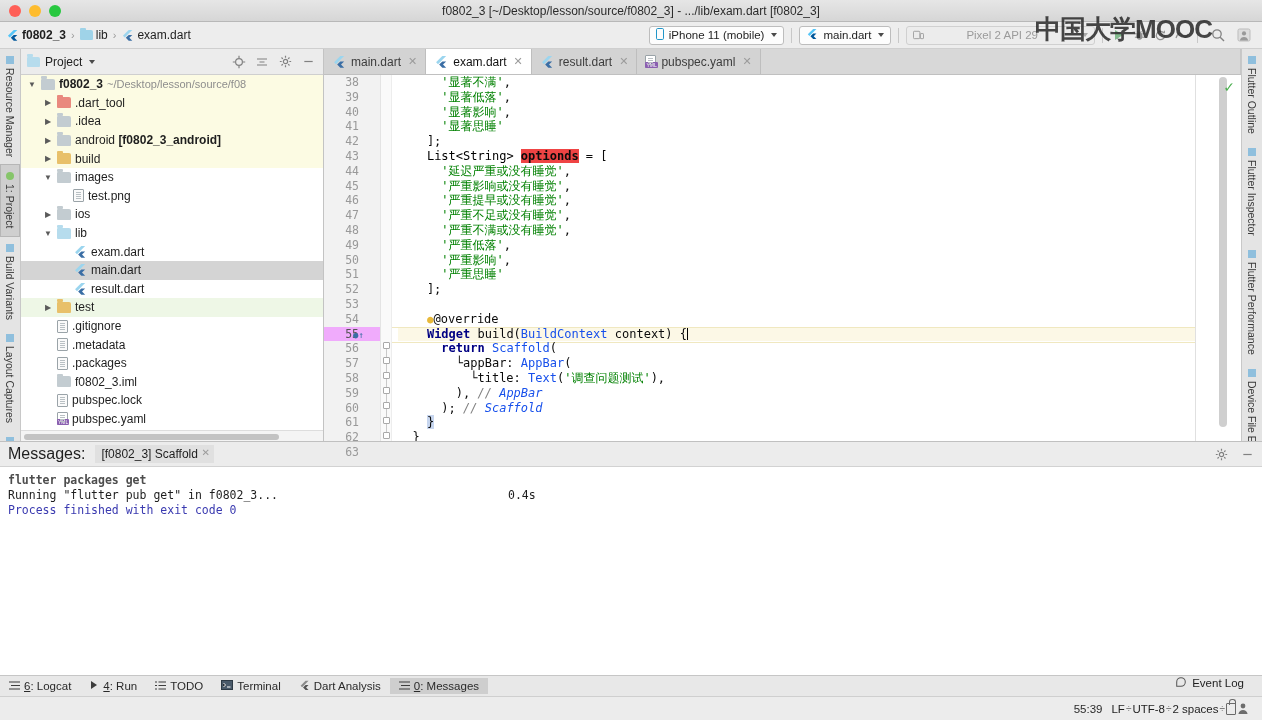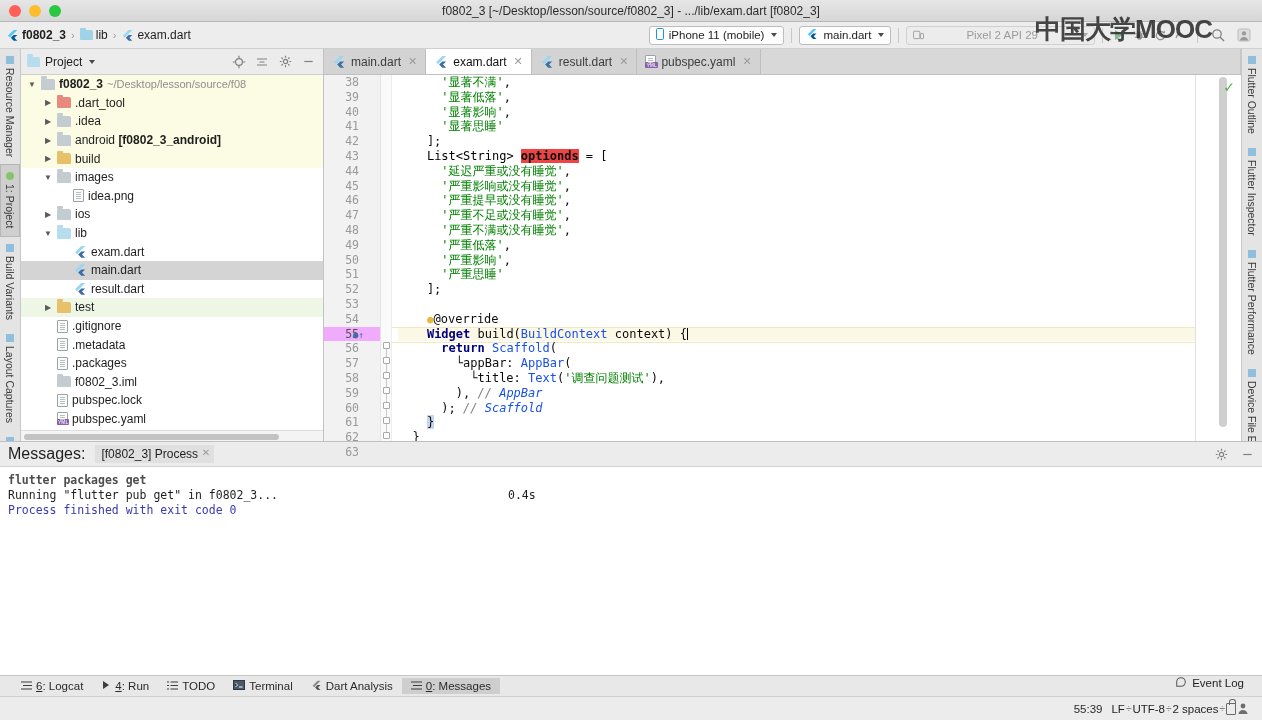--- a/index.html
+++ b/index.html
@@ -192,21 +192,21 @@
     font-size:11.5px; line-height:15px; background:#fff; position:relative; overflow:hidden;
   }
   .c-gray { color:#4d4d4d; font-weight:bold; }
   .c-black { color:#1e1e1e; }
   .c-blue { color:#3a3ab0; }
   .time { position:absolute; left:500px; }
 
   
   .statusbar {
     height:21px; background:#e8e8e8; border-top:1px solid #c6c6c6;
-    display:flex; align-items:center; padding:0 12px; gap:0; flex:none; font-size:11.5px;
+    display:flex; align-items:center; padding:0 0; gap:0; flex:none; font-size:11.5px;
   }
   .sb-item { display:flex; align-items:center; gap:4px; padding:2px 9px; white-space:nowrap; color:#2a2a2a;}
   .sb-item.sel { background:#cecece; }
   .sb-item u { text-decoration: underline; }
   .sb-sep { color:#7d7d7d; font-size:10px; padding:0 1px;}
   .bottombar {
     height:24px; background:#ececec; border-top:1px solid #cfcfcf;
     display:flex; align-items:center; padding:0 6px; flex:none; font-size:11.5px;
   }
   .bb-right { margin-left:auto; display:flex; align-items:center; gap:0; padding-right:6px;}
@@ -411,21 +411,21 @@
             <span class="tname">build</span>
           </div>
           <div class="tr" style="padding-left: 22px;">
             <span class="arrow">▼</span>
             <span class="fold f-gray"></span>
             <span class="tname">images</span>
           </div>
           <div class="tr" style="padding-left: 38px;">
             <span class="arrow none"></span>
             <span class="filedoc"></span>
-            <span class="tname">idea.png</span>
+            <span class="tname">test.png</span>
           </div>
           <div class="tr" style="padding-left: 22px;">
             <span class="arrow">▶</span>
             <span class="fold f-gray"></span>
             <span class="tname">ios</span>
           </div>
           <div class="tr" style="padding-left: 22px;">
             <span class="arrow">▼</span>
             <span class="fold f-blue"></span>
             <span class="tname">lib</span>
@@ -601,21 +601,21 @@
           <span>Device File Explorer</span>
         </div>
         <div class="spacer"></div>
       </div>
   </div>
 
   <div class="bottom-pane">
     <div class="bp-header">
       <span class="bp-label">Messages:</span>
       <span class="bp-tab">
-        <span>[f0802_3] Process</span>
+        <span>[f0802_3] Scaffold</span>
         <span class="x">✕</span>
       </span>
       <span class="right">
         <span class="hicon">
           <svg width="13" height="13" viewBox="0 0 14 14">
               <circle cx="7" cy="7" r="2.3" fill="none" stroke="#555" stroke-width="1.3"></circle>
               <path d="M7 .9v2M7 11.1v2M.9 7h2M11.1 7h2M2.7 2.7l1.4 1.4M9.9 9.9l1.4 1.4M11.3 2.7 9.9 4.1M4.1 9.9l-1.4 1.4" stroke="#555" stroke-width="1.3"></path>
             </svg>
         </span>
         <span class="hicon">

